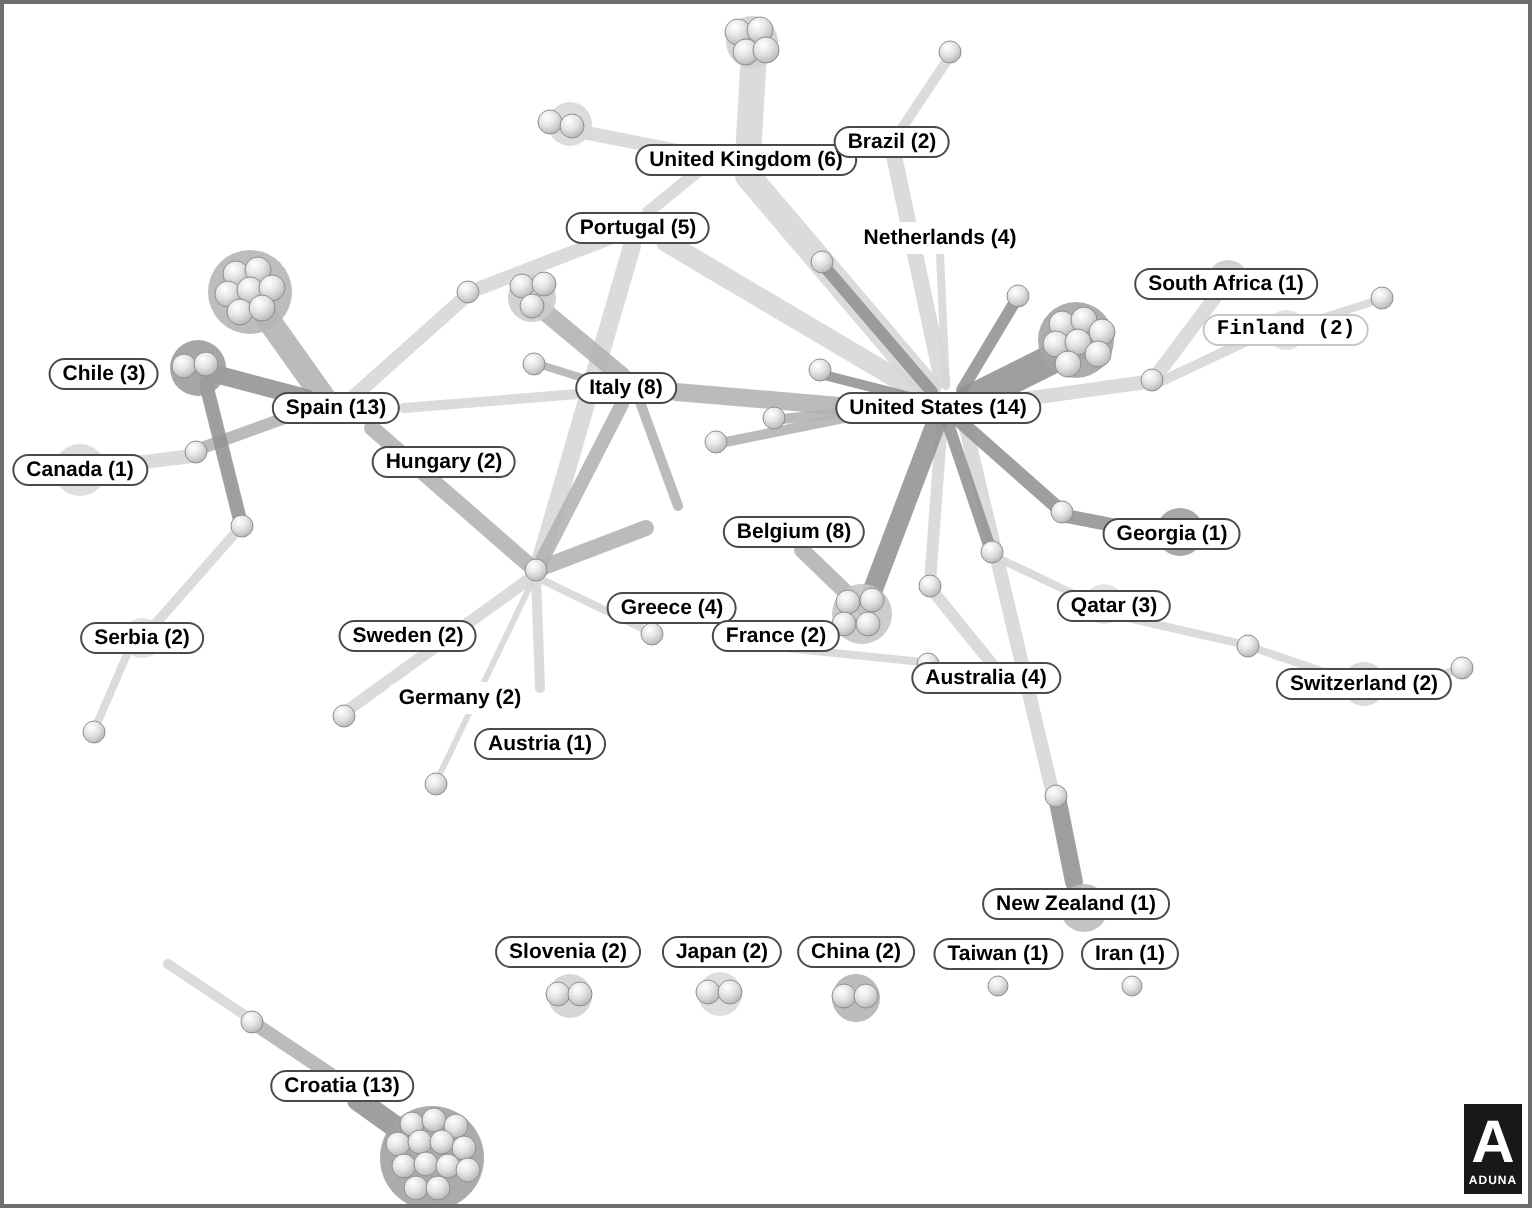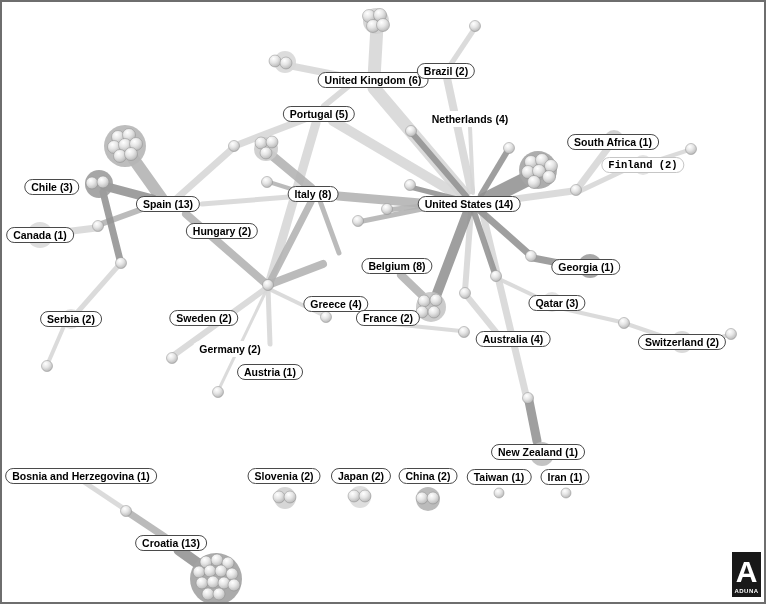--- a/index.html
+++ b/index.html
@@ -214,23 +214,22 @@
       <div class="country-label" style="left: 317px; top: 112px;">Portugal (5)</div>
       <div class="country-label" style="left: 371px; top: 78px;">United Kingdom (6)</div>
       <div class="country-label" style="left: 444px; top: 69px;">Brazil (2)</div>
       <div class="country-label border-none" style="left: 468px; top: 117px;">Netherlands (4)</div>
       <div class="country-label" style="left: 467px; top: 202px;">United States (14)</div>
       <div class="country-label" style="left: 611px; top: 140px;">South Africa (1)</div>
       <div class="country-label border-light" style="left: 641px; top: 163px; font-family: Liberation Mono, monospace;">Finland (2)</div>
       <div class="country-label" style="left: 584px; top: 265px;">Georgia (1)</div>
       <div class="country-label" style="left: 555px; top: 301px;">Qatar (3)</div>
       <div class="country-label" style="left: 680px; top: 340px;">Switzerland (2)</div>
-      <div class="country-label" style="left: 511px; top: 337px;">Australia (4)</div>
+      <div class="country-label" style="left: 491px; top: 337px;">Australia (4)</div>
       <div class="country-label" style="left: 536px; top: 450px;">New Zealand (1)</div>
-      <div class="country-label" style="left: 79px; top: 474px;">Bosnia and Herzegovina (1)</div>
       <div class="country-label" style="left: 169px; top: 541px;">Croatia (13)</div>
       <div class="country-label" style="left: 282px; top: 474px;">Slovenia (2)</div>
       <div class="country-label" style="left: 359px; top: 474px;">Japan (2)</div>
       <div class="country-label" style="left: 426px; top: 474px;">China (2)</div>
       <div class="country-label" style="left: 497px; top: 475px;">Taiwan (1)</div>
       <div class="country-label" style="left: 563px; top: 475px;">Iran (1)</div>
     </div>
   <div class="aduna-logo">
     <div class="aduna-a">A</div>
     <div class="aduna-txt">ADUNA</div>

